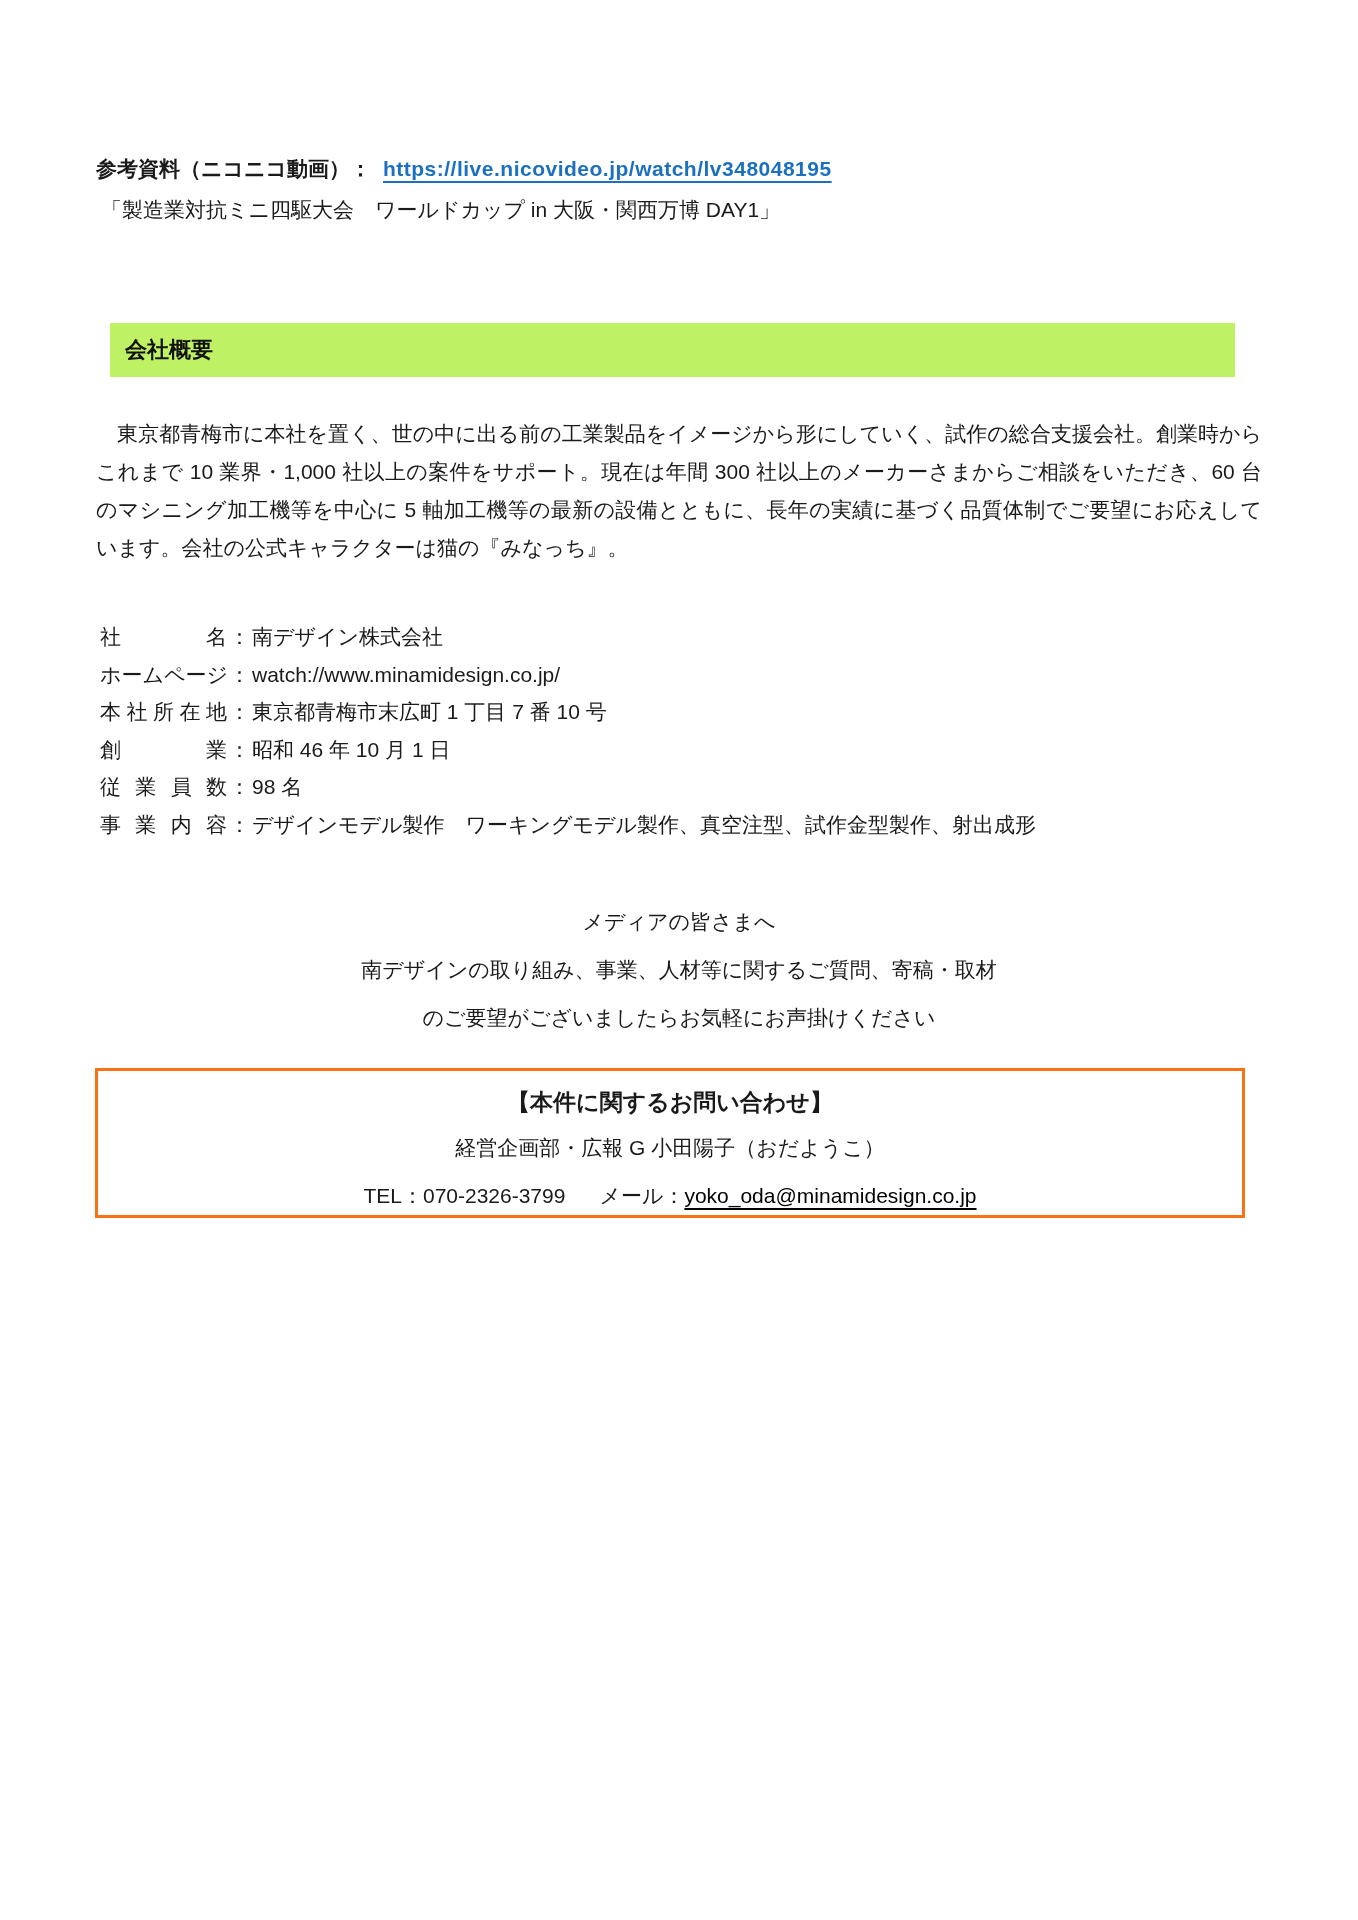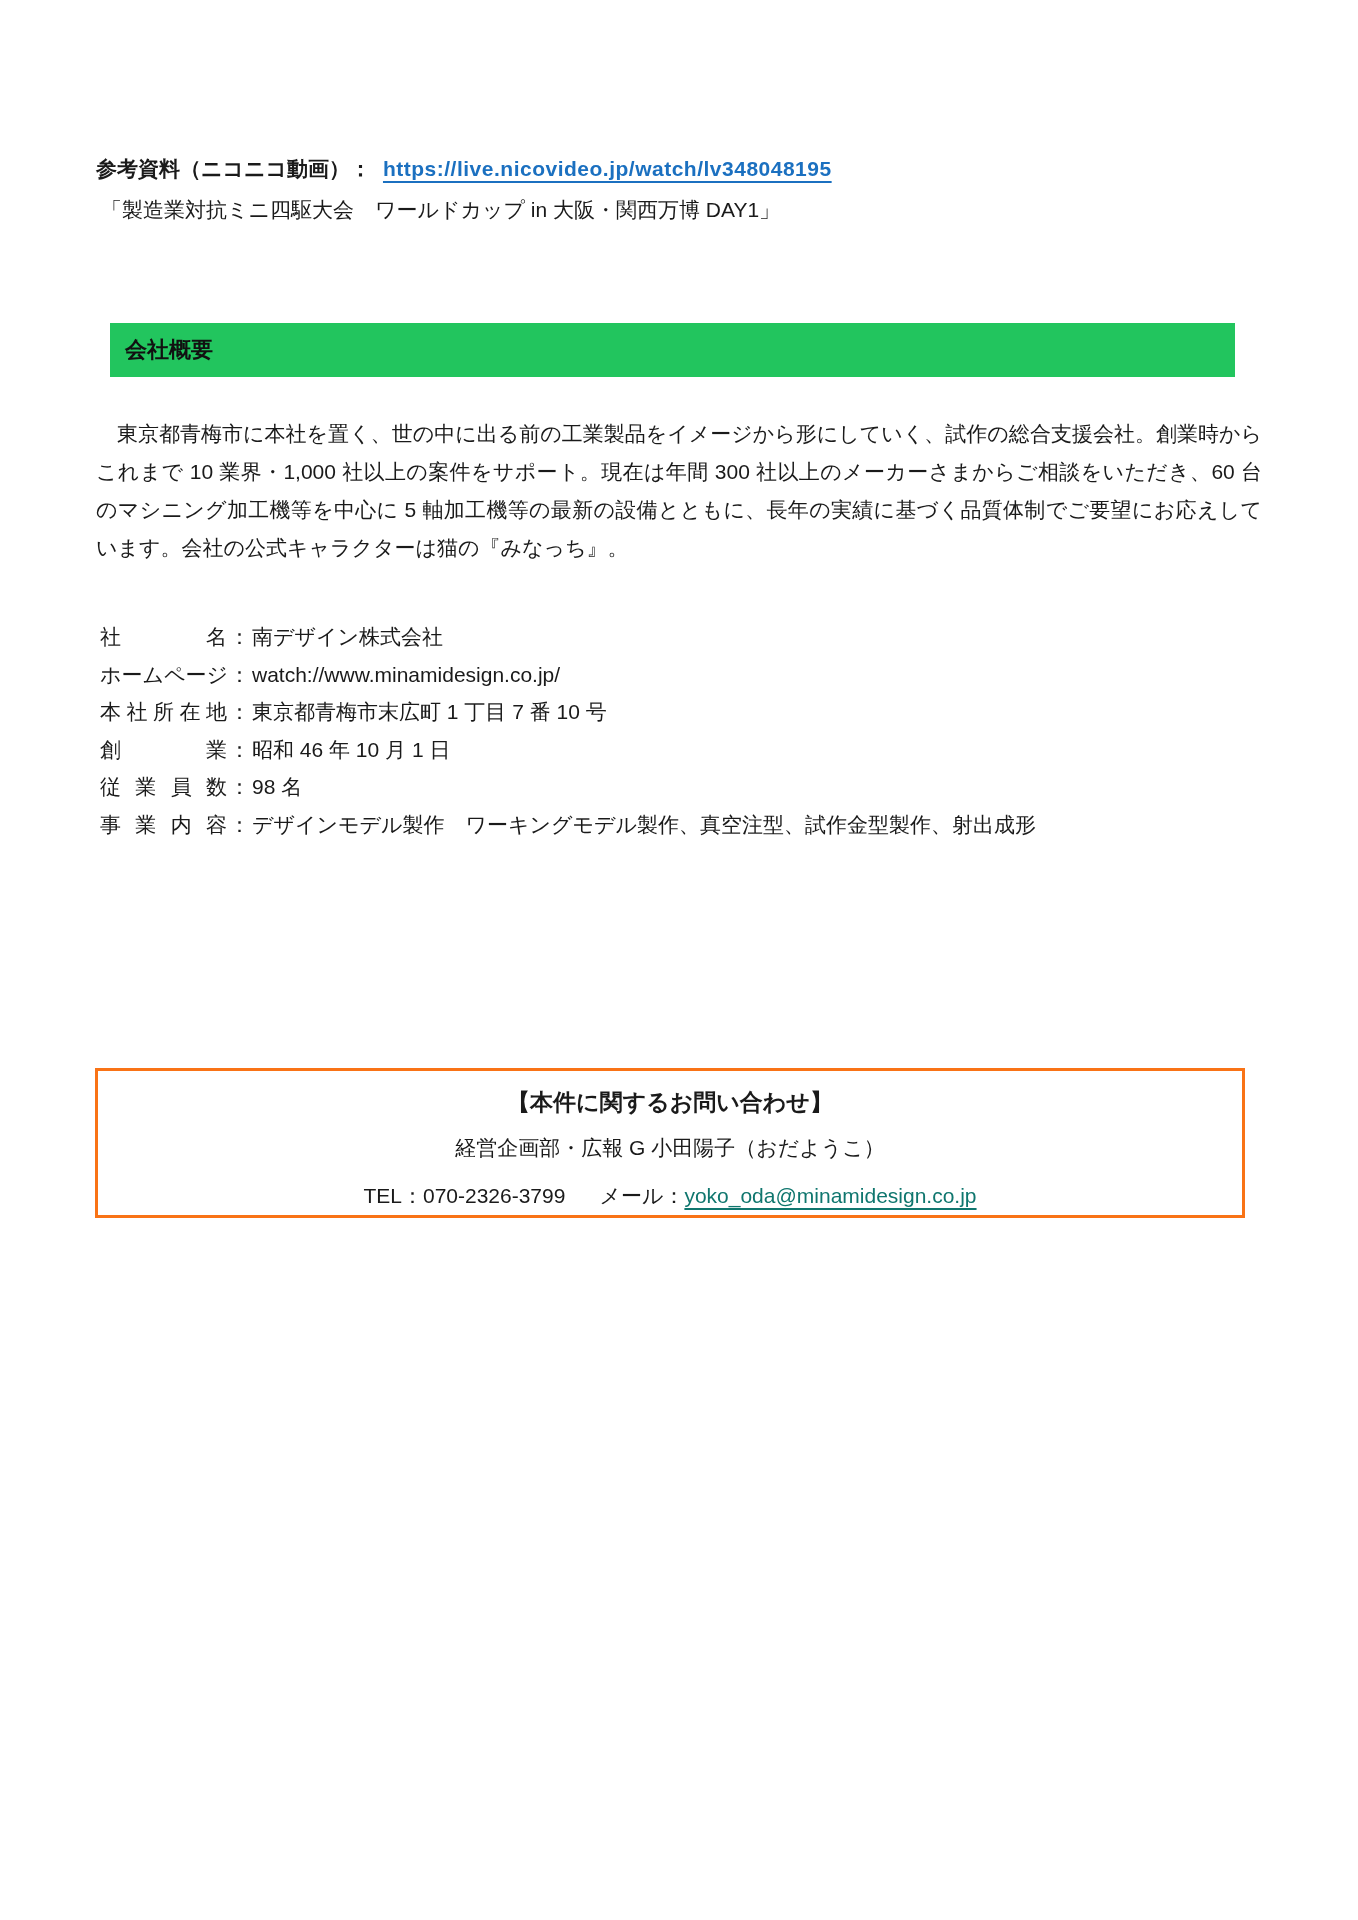--- a/index.html
+++ b/index.html
@@ -26,21 +26,21 @@
     font-weight: bold;
     margin-left: 12px;
     letter-spacing: 0.5px;
   }
   .ref-caption { font-size: 21px; font-weight: normal; line-height: 34px; margin-top: 7px; padding-left: 5px; }
 
   
   .section-header {
     position: absolute; left: 110px; top: 323px;
     width: 1125px; height: 54px;
-    background: #22c55e;
+    background: #bef264;
     display: flex; align-items: center;
     padding-left: 15px; box-sizing: border-box;
     font-size: 22px; font-weight: bold; color: #111;
   }
 
   
   .overview-body {
     position: absolute; left: 96px; top: 394px;
     width: 1166px;
     font-size: 21px; line-height: 38px;
@@ -67,21 +67,21 @@
     border: 3px solid #f97316;
     box-sizing: border-box;
     text-align: center;
     padding-top: 9px;
   }
   .cb-title { font-size: 23px; font-weight: bold; line-height: 44px; }
   .cb-person { font-size: 21px; line-height: 48px; }
   .cb-telline { font-size: 21px; line-height: 48px; white-space: nowrap; }
   .cb-mail-label { margin-left: 34px; }
   .cb-email {
-    color: #0f766e;
+    color: #000000;
     text-decoration: underline;
     text-underline-offset: 5px;
   }
 
   
   .footer {
     position: absolute; left: 0; top: 1770px; width: 1358px;
     text-align: center; font-size: 20px; color: #1a1a1a; letter-spacing: 2px;
   }
 </style>
@@ -129,20 +129,25 @@
       <span class="dcolon">：</span>
       <span class="dvalue">98 名</span>
     </div>
     <div class="drow">
       <span class="dlabel">事業内容</span>
       <span class="dcolon">：</span>
       <span class="dvalue">デザインモデル製作　ワーキングモデル製作、真空注型、試作金型製作、射出成形</span>
     </div>
   </div>
 
+  <div class="media-note">
+    <div>メディアの皆さまへ</div>
+    <div>南デザインの取り組み、事業、人材等に関するご質問、寄稿・取材</div>
+    <div>のご要望がございましたらお気軽にお声掛けください</div>
+  </div>
 
   <div class="contact-box">
     <div class="cb-title">【本件に関するお問い合わせ】</div>
     <div class="cb-person">経営企画部・広報 G 小田陽子（おだようこ）</div>
     <div class="cb-telline">
       <span>TEL：070-2326-3799</span><span class="cb-mail-label">メール：</span><a href="#" class="cb-email">yoko_oda@minamidesign.co.jp</a>
     </div>
   </div>
 
   <div class="footer">3 / 3</div>

